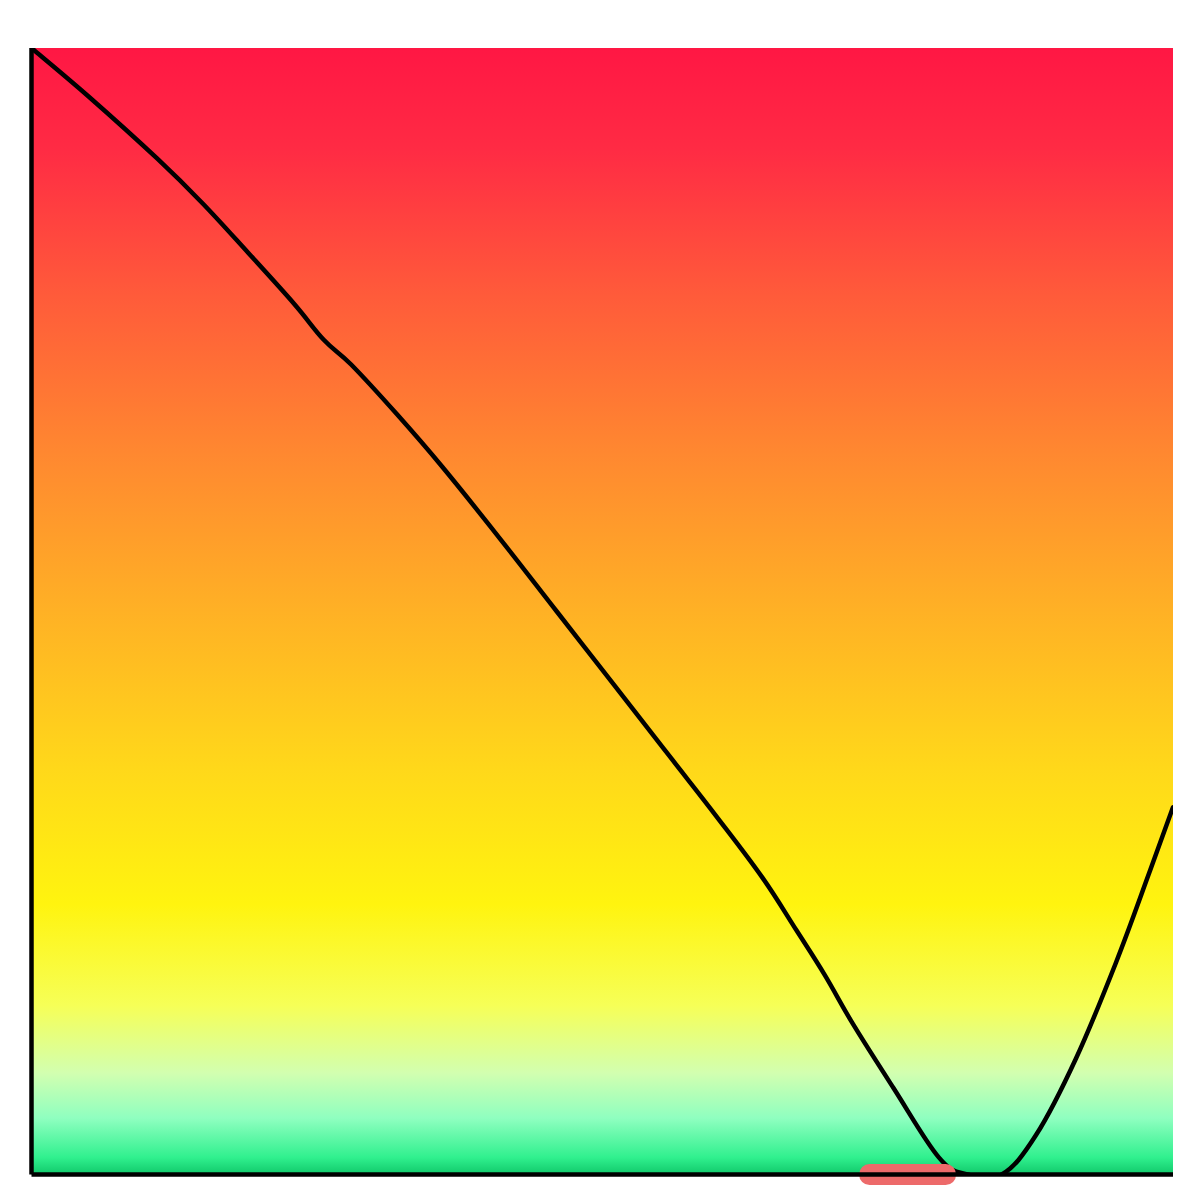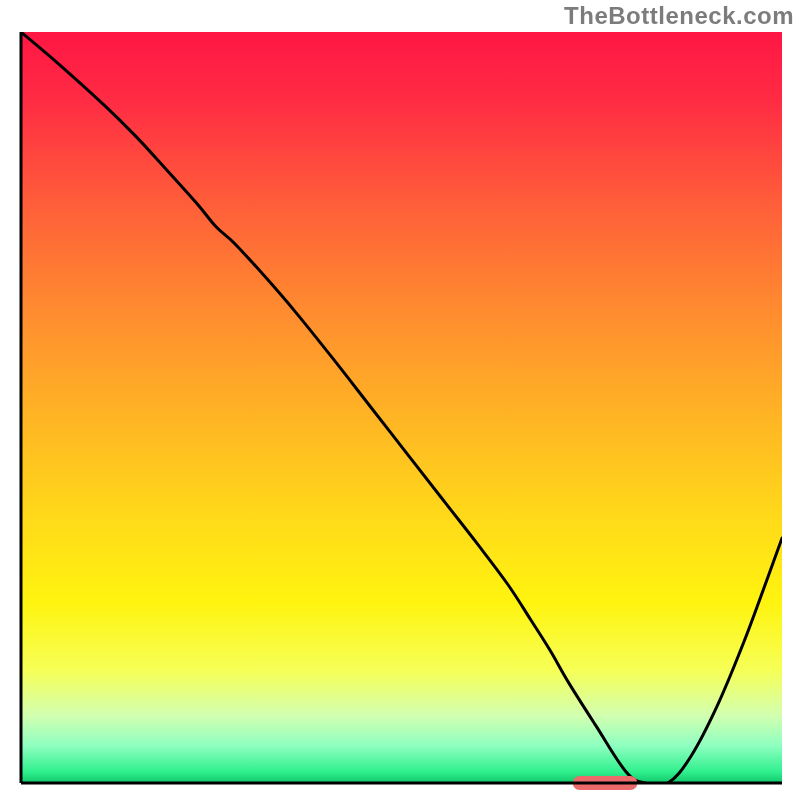--- a/index.html
+++ b/index.html
@@ -29,21 +29,20 @@
     font-size: 24px;
     font-weight: 700;
     color: #7c7c7c;
     letter-spacing: 0.5px;
   }
 </style>
 </head>
 <body>
 
 <div class="stage">
-  <div class="watermark">TheBottleneck.com</div>
 
   <svg id="chart-svg" width="800" height="800" viewBox="0 0 800 800">
     <defs>
       <linearGradient id="bg-grad" x1="0" y1="0" x2="0" y2="1">
 
       <stop offset="0.00%" stop-color="#ff1744"></stop>
           <stop offset="9.00%" stop-color="#ff2b44"></stop>
           <stop offset="22.00%" stop-color="#ff5b3a"></stop>
           <stop offset="36.00%" stop-color="#ff8830"></stop>
           <stop offset="50.00%" stop-color="#ffb125"></stop>

